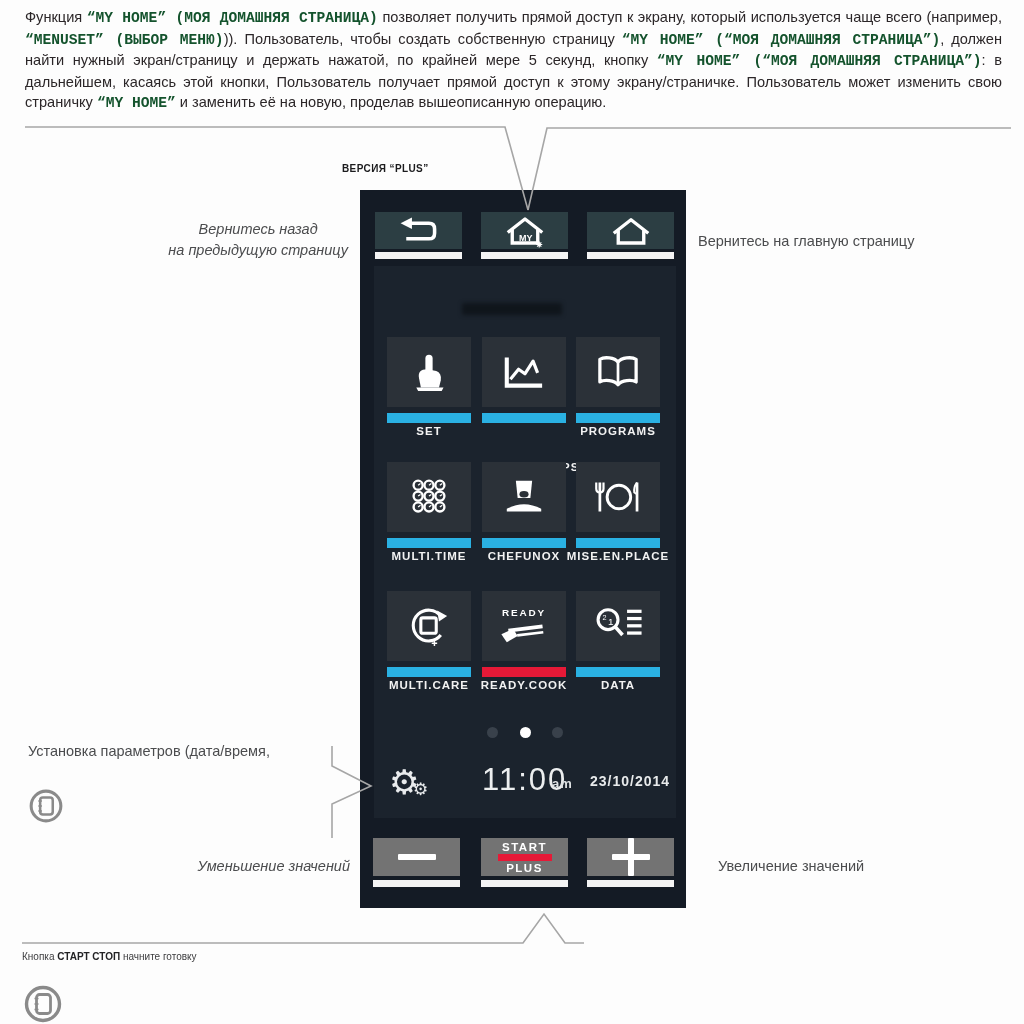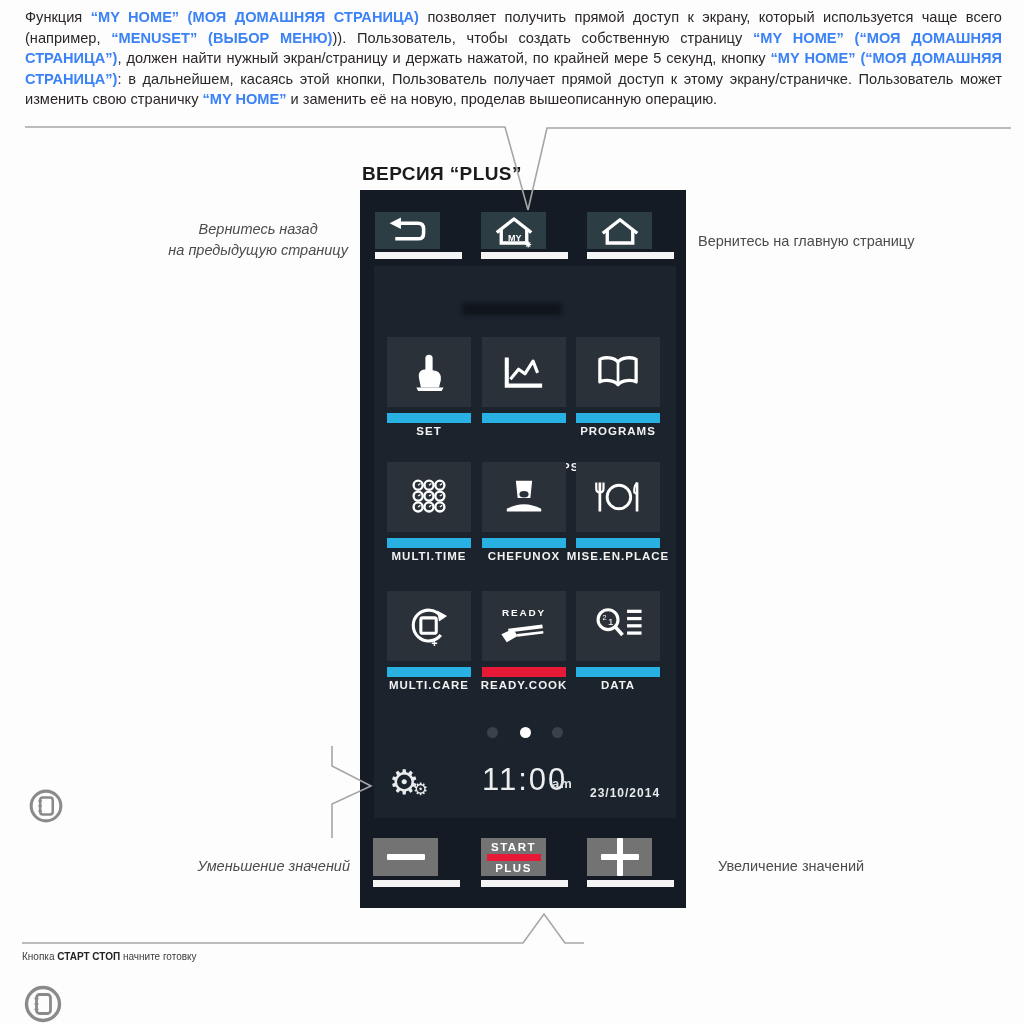--- a/index.html
+++ b/index.html
@@ -1,51 +1,51 @@
 <!DOCTYPE html>
 <html><head>
 <meta charset="utf-8">
 <style>
   html,body{margin:0;padding:0;background:#fff;}
   .page{position:relative;width:1024px;height:1024px;background:#fdfdfd;overflow:hidden;
         font-family:"Liberation Sans",sans-serif;color:#262224;}
   
   .intro{position:absolute;left:25px;top:7px;width:977px;margin:0;
          font-size:14.6px;line-height:20.6px;text-align:justify;color:#2b2628;}
-  .intro b{color:#3b82f6;}
+  .intro b{color:#14532d;font-family:Liberation Mono, monospace;}
   
   .callouts{position:absolute;left:0;top:0;width:1024px;height:1024px;pointer-events:none;z-index:6;}
   
-  .version{position:absolute;left:362px;top:163px;font-size:19px;font-weight:bold;
+  .version{position:absolute;left:342px;top:163px;font-size:10px;font-weight:bold;
            letter-spacing:.4px;color:#1b1b1d;z-index:2;}
   
   .panel{position:absolute;left:360px;top:190px;width:326px;height:718px;background:#141b25;z-index:1;}
   .screen{position:absolute;left:14px;top:76px;width:302px;height:552px;background:#1b232d;}
   .ghost{position:absolute;left:88px;top:37px;width:100px;height:12px;background:rgba(4,7,10,.5);
          filter:blur(2px);border-radius:2px;}
-  .nav-btn,.ctl-btn{position:absolute;width:65px;display:flex;align-items:center;justify-content:center;}
+  .nav-btn,.ctl-btn{position:absolute;width:87px;display:flex;align-items:center;justify-content:center;}
   .nav-btn{top:22px;height:37px;background:#2c3e43;}
   .nav-bar,.ctl-bar{position:absolute;width:87px;background:#f4f4f4;}
   .nav-bar{top:62px;height:7px;}
   .ctl-btn{top:648px;height:38px;background:#737373;flex-direction:column;}
   .ctl-bar{top:690px;height:7px;}
   .tile{position:absolute;width:84px;height:70px;background:#2b3138;
         display:flex;align-items:center;justify-content:center;}
   .tilebar{position:absolute;width:84px;height:10px;}
   .applabel{position:absolute;width:116px;text-align:center;font-size:11.5px;font-weight:bold;
             letter-spacing:1px;color:#f2f2f2;white-space:nowrap;}
   .dots{position:absolute;left:113px;top:461px;width:76px;display:flex;justify-content:space-between;}
   .dot{width:11px;height:11px;border-radius:50%;background:#39414b;}
   .dot.active{background:#fff;}
   .gear-wrap{position:absolute;left:15px;top:500px;width:44px;height:44px;color:#e9ebed;cursor:default;}
   .gear-big{position:absolute;left:0;top:-4px;font-family:"DejaVu Sans",sans-serif;font-size:34px;}
   .gear-small{position:absolute;left:24px;top:13px;font-family:"DejaVu Sans",sans-serif;font-size:17px;}
   .time{position:absolute;left:108px;top:496px;font-size:31px;font-weight:300;letter-spacing:2px;color:#eceeef;}
   .meridiem{position:absolute;left:178px;top:510px;font-size:13px;font-weight:600;letter-spacing:1px;color:#dfe2e4;}
-  .date{position:absolute;left:216px;top:520px;font-size:12px;font-weight:600;letter-spacing:1px;color:#e8eaeb;}
+  .date{position:absolute;left:216px;top:507px;font-size:14px;font-weight:600;letter-spacing:1px;color:#e8eaeb;}
   .minus-glyph{width:38px;height:6px;background:#fff;border-radius:1px;}
   .plus-glyph{position:relative;width:38px;height:38px;}
   .plus-glyph:before,.plus-glyph:after{content:"";position:absolute;background:#fff;border-radius:1px;}
   .plus-glyph:before{left:0;top:16px;width:38px;height:6px;}
   .plus-glyph:after{left:16px;top:0;width:6px;height:38px;}
   .ss-text{font-size:11.5px;font-weight:bold;letter-spacing:1.5px;color:#fff;line-height:12px;}
   .ss-red{width:54px;height:7px;margin:1px 0;}
   
   .ann{position:absolute;font-size:14.5px;line-height:21px;color:#4b4c4e;z-index:2;}
   .ann.r{text-align:center;font-style:italic;}
@@ -252,20 +252,21 @@
   <div class="ann r" style="right:676px;top:219px;">
     <div>Вернитесь назад</div>
     <div>на предыдущую страницу</div>
   </div>
 
   <div class="ann" style="left:698px;top:231px;">
     <div>Вернитесь на главную страницу</div>
   </div>
 
   <div class="ann" style="left:28px;top:741px;">
+    <div>Установка параметров (дата/время,</div>
   </div>
 
   <svg class="bullet-icon" style="left:28px;top:788px;" width="36" height="36" viewBox="0 0 40 40">
     <circle cx="20" cy="20" r="16.5" fill="none" stroke="#8a8a8a" stroke-width="3.4"></circle>
     <rect x="13.5" y="10.5" width="14" height="19" rx="3" fill="none" stroke="#8a8a8a" stroke-width="2.8"></rect>
     <path d="M11.5,14.5 h4 M11.5,20 h4 M11.5,25.5 h4" stroke="#8a8a8a" stroke-width="1.6"></path>
   </svg>
 
   <div class="ann r" style="right:674px;top:856px;">
     <div>Уменьшение значений</div>

